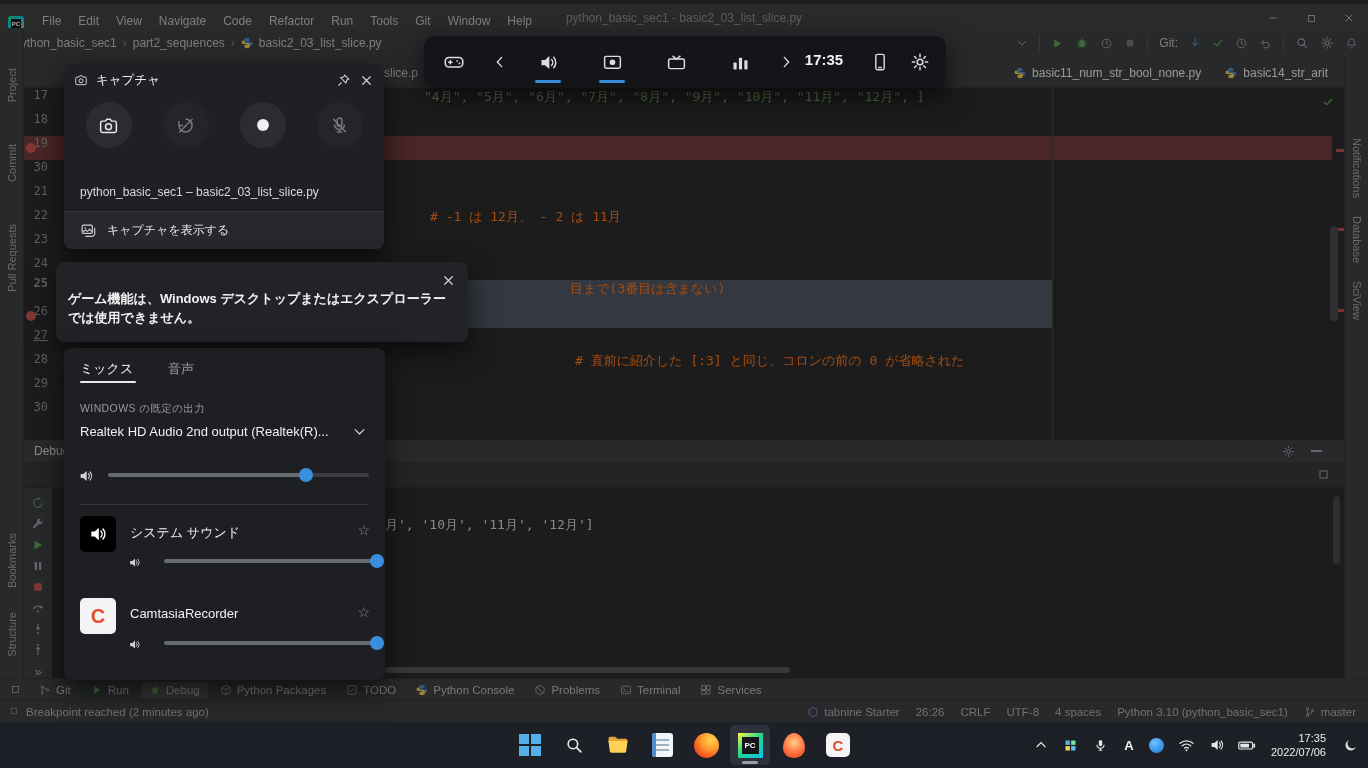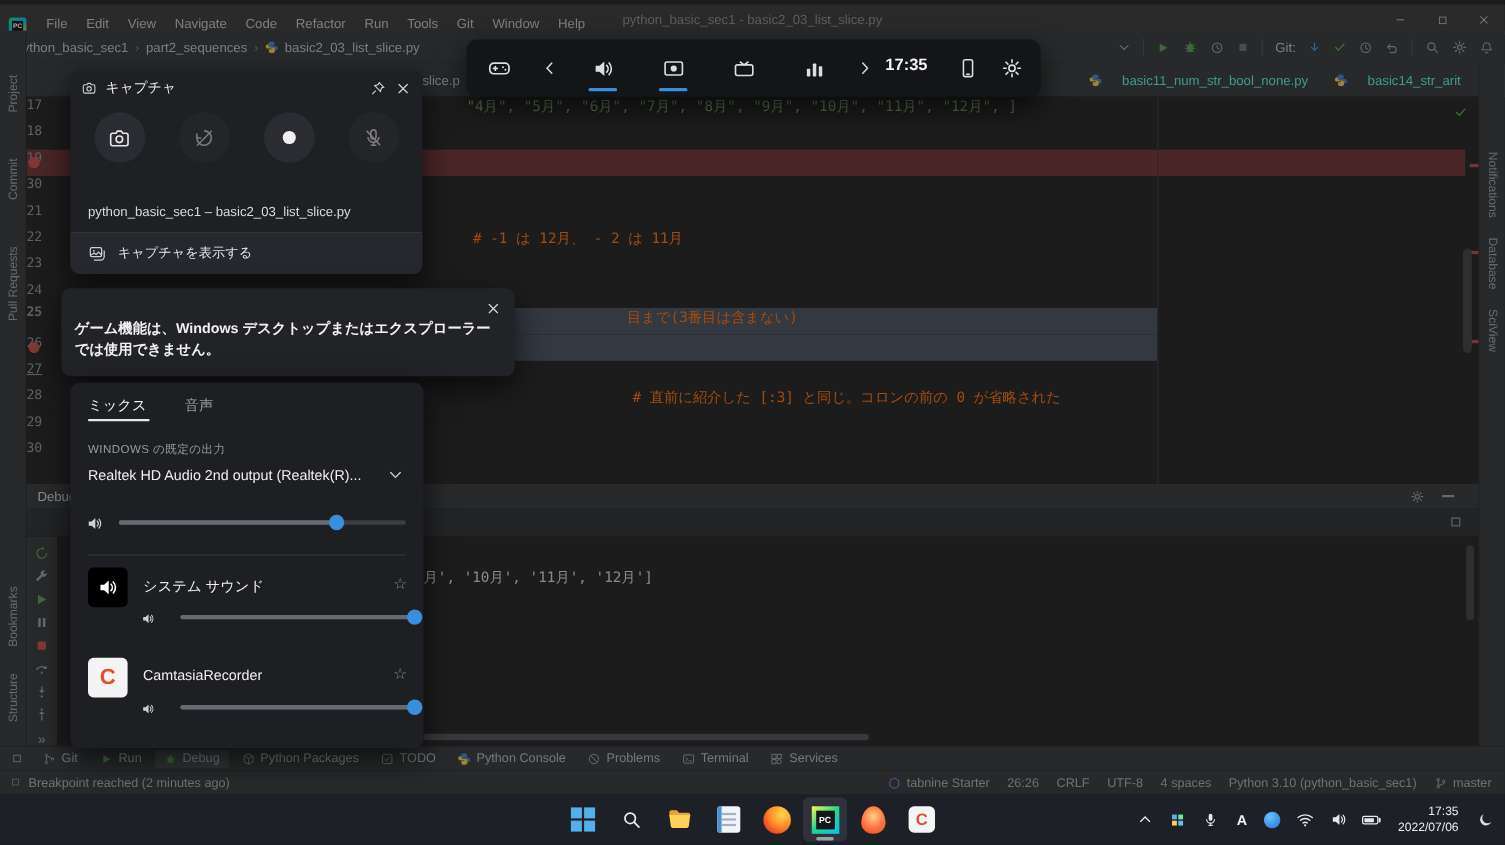--- a/index.html
+++ b/index.html
@@ -25,39 +25,39 @@
   #breadcrumbs{display:flex;align-items:center;gap:6px;padding-left:14px;font-size:12px}
   .bc-item{color:#bdbfc1;white-space:nowrap}
   .bc-sep{color:#7d7f82}
   #toolbar-right{position:absolute;right:10px;top:0;height:30px;display:flex;align-items:center;gap:11px;color:#9aa0a6}
   .tb-sep{width:1px;height:16px;background:#515457}
   .git-label{font-size:12px;color:#bdbfc1}
 
   #tabsrow{position:absolute;left:0;top:58px;width:100%;height:30px;background:#3c3f41;border-bottom:1px solid #323436}
   #tab-frag{position:absolute;left:384px;top:0;height:30px;display:flex;align-items:center;gap:8px;font-size:12px;color:#bdbfc1}
   #tabs-right{position:absolute;right:30px;top:0;height:30px;display:flex;align-items:center;gap:4px}
-  .etab{display:flex;align-items:center;gap:18px;height:30px;padding:0 10px;font-size:12px;color:#5eead4}
+  .etab{display:flex;align-items:center;gap:6px;height:30px;padding:0 10px;font-size:12px;color:#e5e5e5}
   #tab-kebab{position:absolute;right:8px;top:8px;color:#9aa0a6}
 
   #stripe-left{position:absolute;left:0;top:28px;width:24px;height:650px;background:#3c3f41;border-right:1px solid #323436}
   #stripe-left-top{position:absolute;top:40px;left:0;width:24px;display:flex;flex-direction:column;align-items:center;gap:42px}
   #stripe-left-bottom{position:absolute;top:505px;left:0;width:24px;display:flex;flex-direction:column;align-items:center;gap:24px}
   #stripe-right-wrap{position:absolute;right:0;top:58px;width:24px;height:620px;background:#3c3f41;border-left:1px solid #323436}
   #stripe-right{position:absolute;top:80px;left:0;width:24px;display:flex;flex-direction:column;align-items:center;gap:18px}
   .vlabel{writing-mode:vertical-rl;font-size:11px;color:#9da0a2;white-space:nowrap}
   #stripe-left .vlabel{transform:rotate(180deg)}
 
   #editor{position:absolute;left:24px;top:88px;width:1320px;height:352px;background:#2b2b2b;white-space:nowrap;overflow:hidden}
   #editor::after{content:"";position:absolute;left:1028px;top:0;bottom:0;width:1px;background:#3d4043}
   #hl-layer,#code-layer{position:absolute;inset:0}
   .rowhl{position:absolute;height:24px}
   .row-bp{left:0;right:12px;background:#713a3d}
   .row-exec{left:32px;width:996px;background:#4e5563}
   #gutter{position:absolute;left:0;top:0;width:32px;bottom:0}
-  .lnum{position:absolute;left:0;width:24px;height:24px;line-height:24px;
+  .lnum{position:absolute;left:0;width:24px;height:24px;line-height:24px;text-align:right;
     font:12px "DejaVu Sans Mono",monospace;color:#8f9295}
   .bpdot{position:absolute;left:2px;width:10px;height:10px;border-radius:50%;background:var(--record_red,#c75450)}
   .cline{position:absolute;height:24px;line-height:24px;font:13px "DejaVu Sans Mono",monospace}
   .c-string{color:#7ea76a}.c-comment{color:#f97316}
   #insp-ok{position:absolute;left:1298px;top:8px;color:#57a64a}
   .err-mark{position:absolute;left:1312px;width:9px;height:3px;background:#b05050}
   #ed-vthumb{position:absolute;left:1306px;width:8px;height:95px;top:138px;background:#46484a;border-radius:4px}
 
   #dbg-header{position:absolute;left:24px;top:440px;width:1320px;height:22px;background:#3c3f41;display:flex;align-items:center}
   #dbg-tab{font-size:12px;color:#d0d2d4;padding-left:10px}

